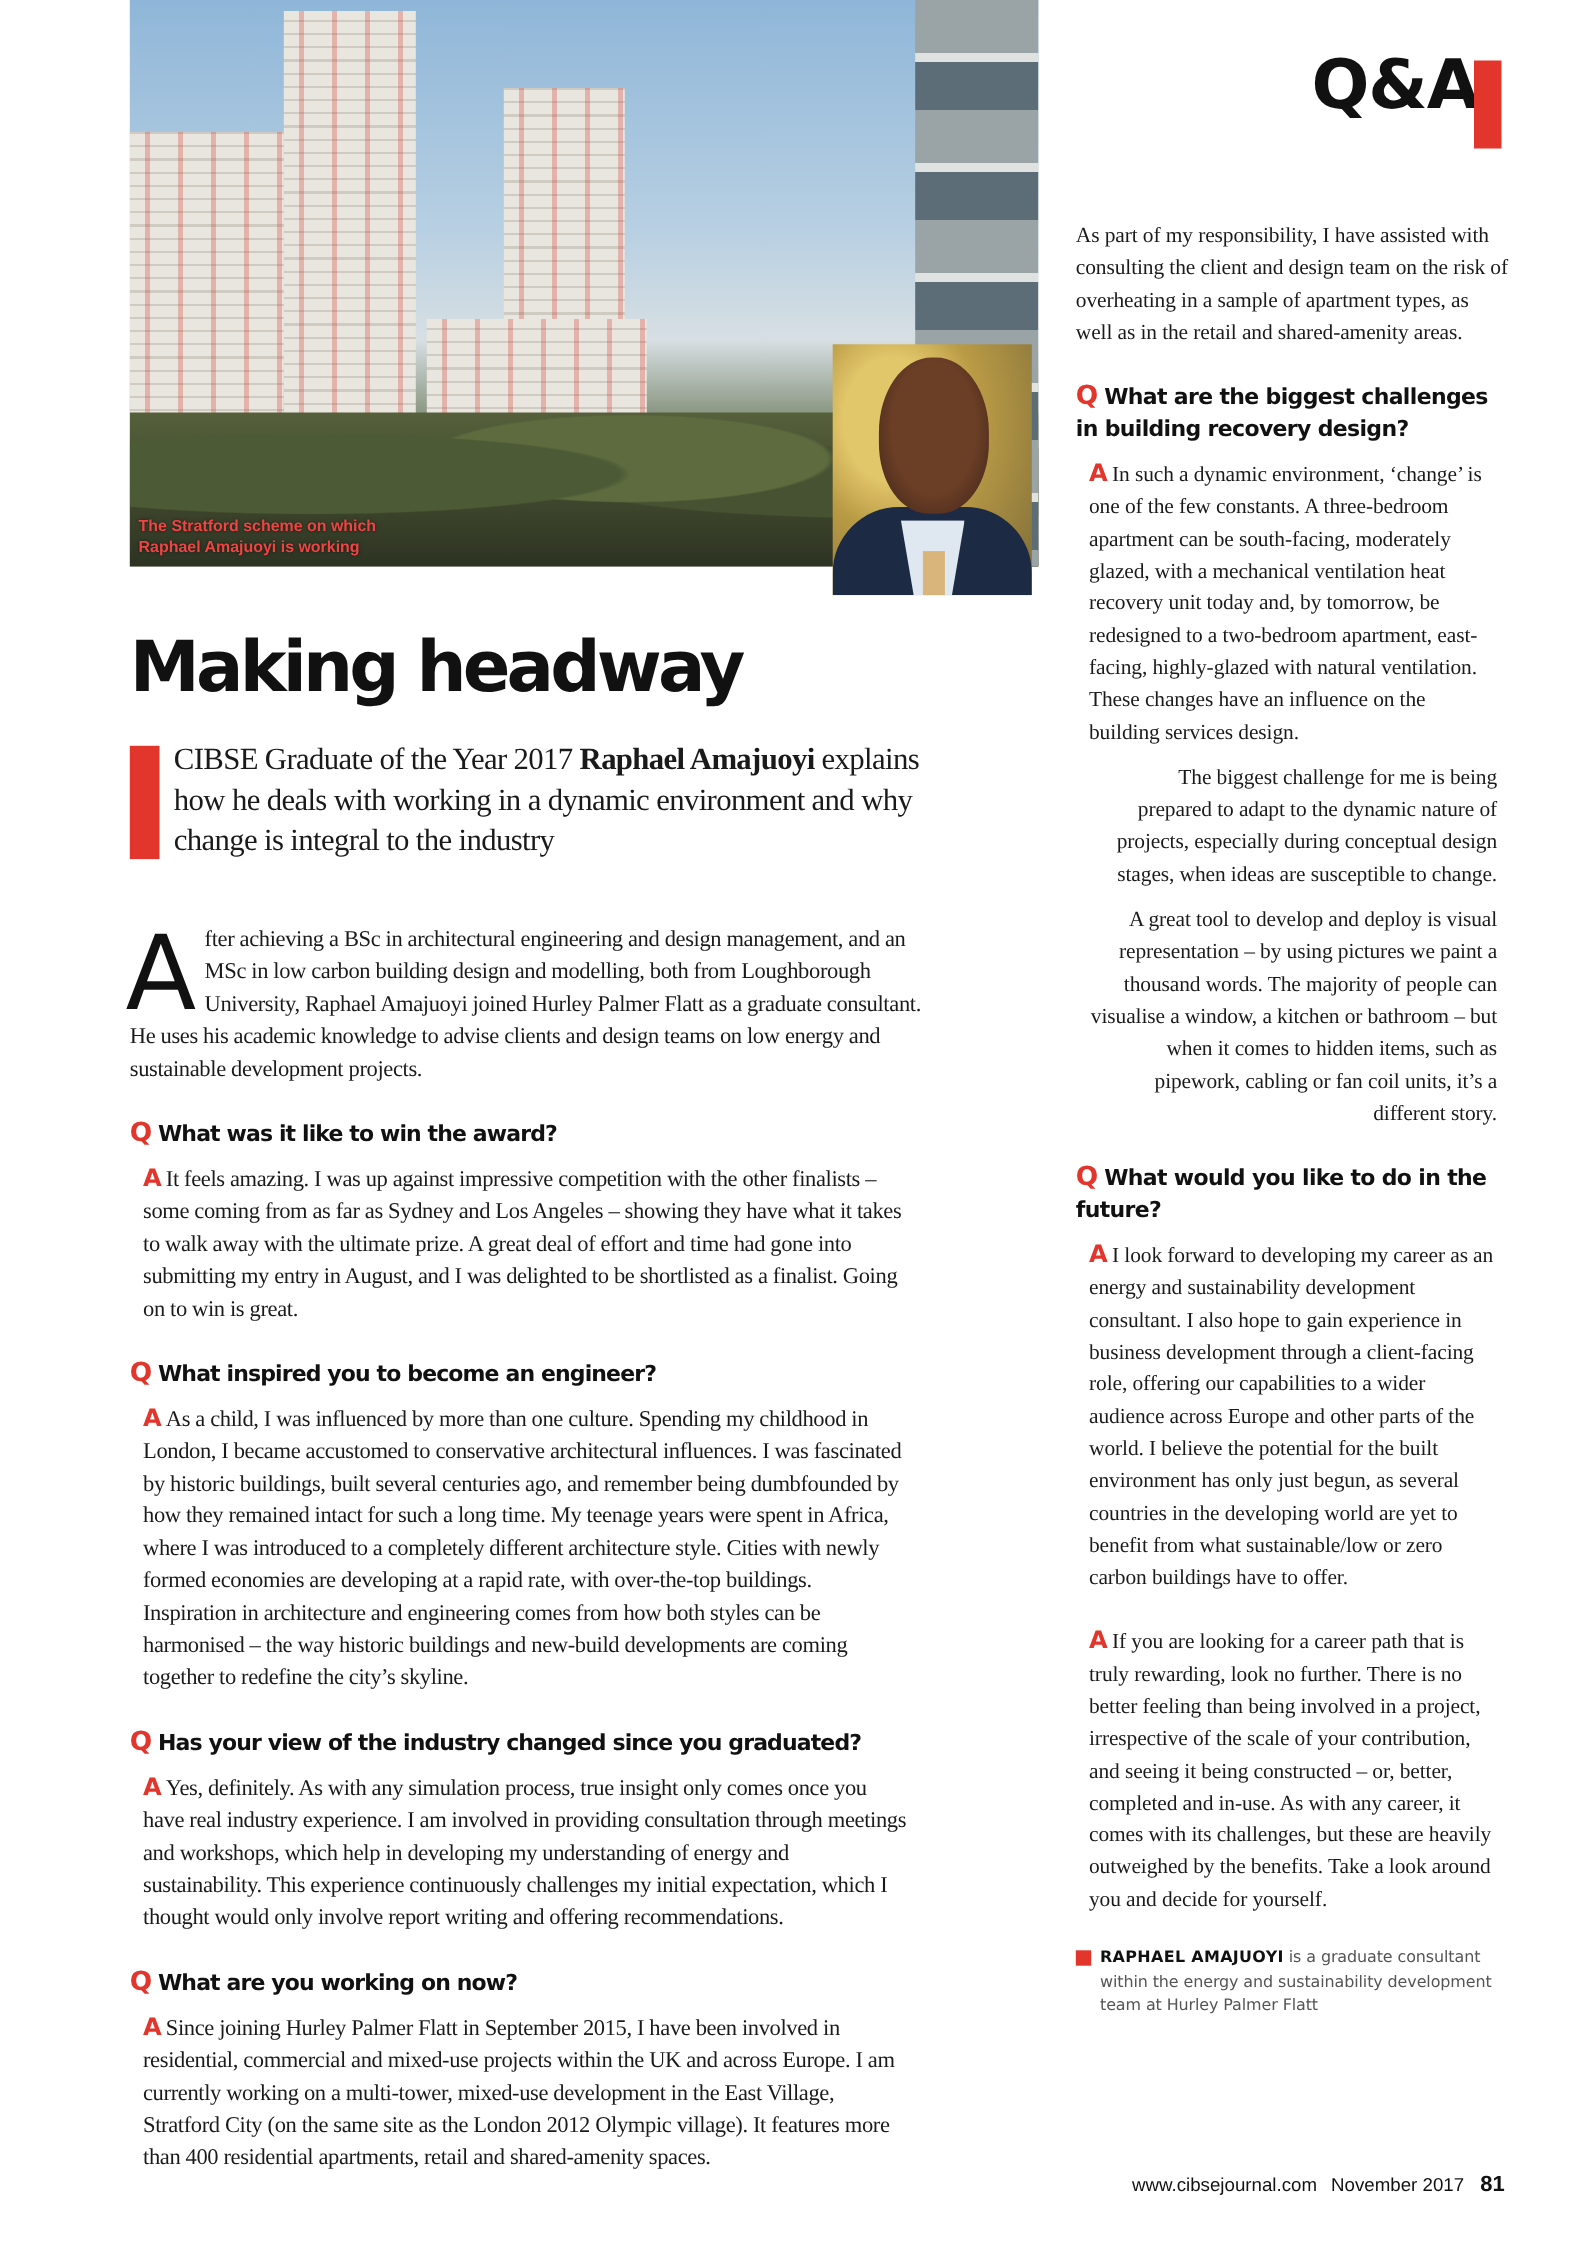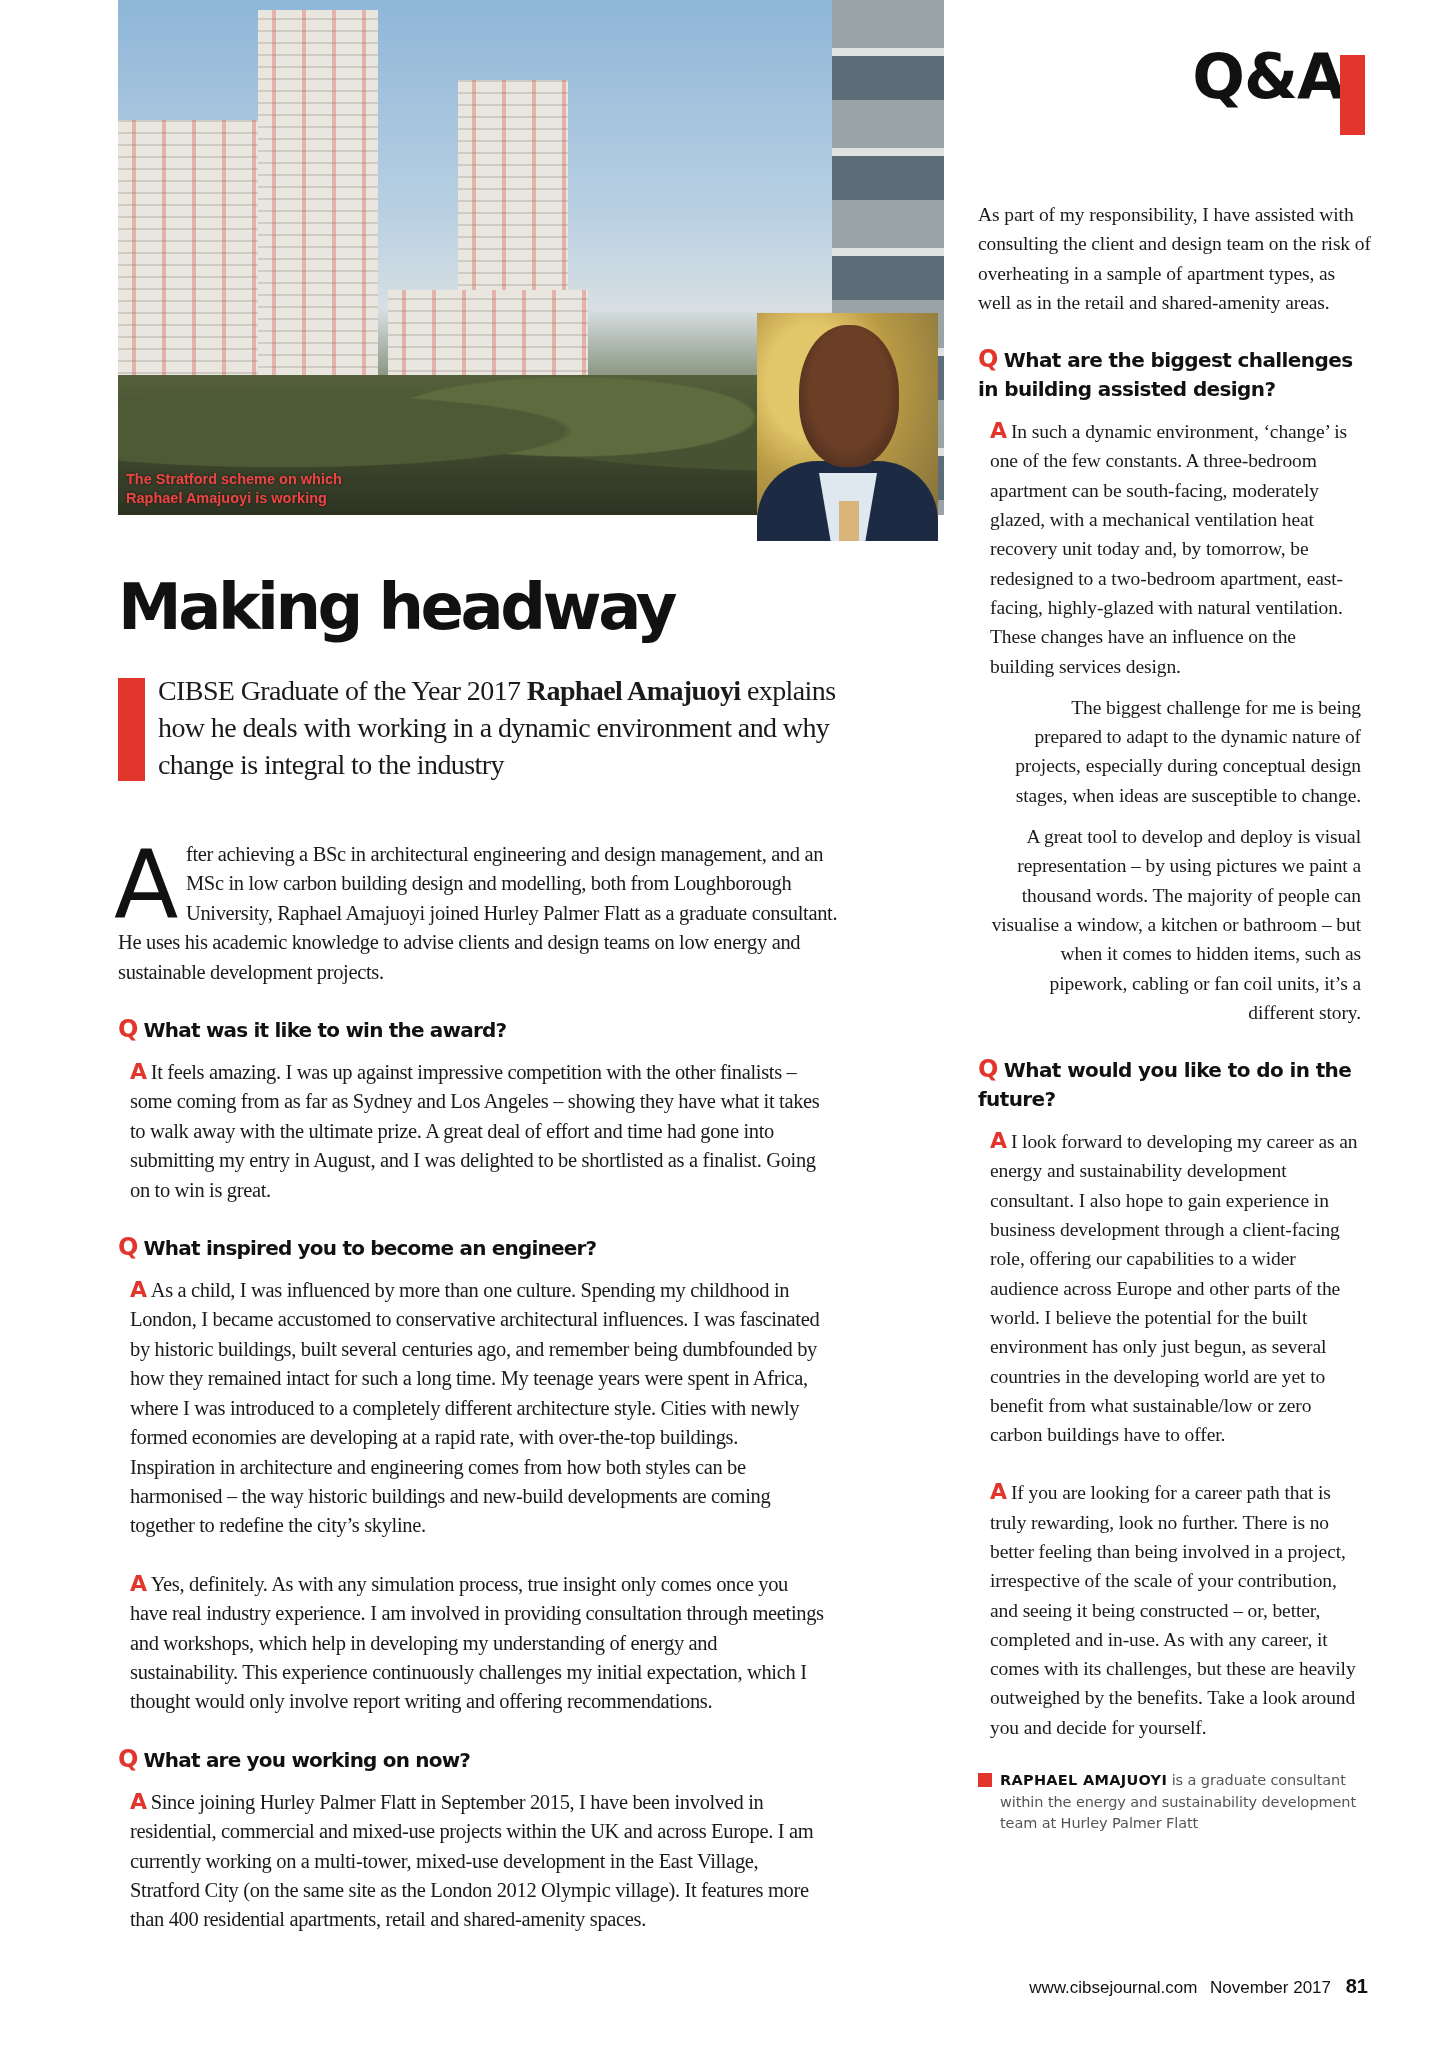--- a/index.html
+++ b/index.html
@@ -113,38 +113,39 @@
           <p><span class="a-mark">A</span><span>It feels amazing. I was up against impressive competition with the other finalists – some coming from as far as Sydney and Los Angeles – showing they have what it takes to walk away with the ultimate prize. A great deal of effort and time had gone into submitting my entry in August, and I was delighted to be shortlisted as a finalist. Going on to win is great.</span></p>
         </div>
       </div>
       <div class="qa-block">
         <p class="question"><span class="q-mark">Q</span><span>What inspired you to become an engineer?</span></p>
         <div class="answer">
           <p><span class="a-mark">A</span><span>As a child, I was influenced by more than one culture. Spending my childhood in London, I became accustomed to conservative architectural influences. I was fascinated by historic buildings, built several centuries ago, and remember being dumbfounded by how they remained intact for such a long time. My teenage years were spent in Africa, where I was introduced to a completely different architecture style. Cities with newly formed economies are developing at a rapid rate, with over-the-top buildings. Inspiration in architecture and engineering comes from how both styles can be harmonised – the way historic buildings and new-build developments are coming together to redefine the city’s skyline.</span></p>
         </div>
       </div>
       <div class="qa-block">
+        <p class="question"><span class="q-mark">Q</span><span>Has your view of the industry changed since you graduated?</span></p>
         <div class="answer">
           <p><span class="a-mark">A</span><span>Yes, definitely. As with any simulation process, true insight only comes once you have real industry experience. I am involved in providing consultation through meetings and workshops, which help in developing my understanding of energy and sustainability. This experience continuously challenges my initial expectation, which I thought would only involve report writing and offering recommendations.</span></p>
         </div>
       </div>
       <div class="qa-block">
         <p class="question"><span class="q-mark">Q</span><span>What are you working on now?</span></p>
         <div class="answer">
           <p><span class="a-mark">A</span><span>Since joining Hurley Palmer Flatt in September 2015, I have been involved in residential, commercial and mixed-use projects within the UK and across Europe. I am currently working on a multi-tower, mixed-use development in the East Village, Stratford City (on the same site as the London 2012 Olympic village). It features more than 400 residential apartments, retail and shared-amenity spaces.</span></p>
         </div>
       </div>
     </div>
 </div>
 
 <div class="col col-right">
   <p class="lead-para">As part of my responsibility, I have assisted with consulting the client and design team on the risk of overheating in a sample of apartment types, as well as in the retail and shared-amenity areas.</p>
   <div id="right-qa">
       <div class="qa-block">
-        <p class="question"><span class="q-mark">Q</span><span>What are the biggest challenges in building assisted design?</span></p>
+        <p class="question"><span class="q-mark">Q</span><span>What are the biggest challenges in building recovery design?</span></p>
         <div class="answer">
           <p><span class="a-mark">A</span><span>In such a dynamic environment, ‘change’ is one of the few constants. A three-bedroom apartment can be south-facing, moderately glazed, with a mechanical ventilation heat recovery unit today and, by tomorrow, be redesigned to a two-bedroom apartment, east-facing, highly-glazed with natural ventilation. These changes have an influence on the building services design.</span></p>
           <p class="indent"><span>The biggest challenge for me is being prepared to adapt to the dynamic nature of projects, especially during conceptual design stages, when ideas are susceptible to change.</span></p>
           <p class="indent"><span>A great tool to develop and deploy is visual representation – by using pictures we paint a thousand words. The majority of people can visualise a window, a kitchen or bathroom – but when it comes to hidden items, such as pipework, cabling or fan coil units, it’s a different story.</span></p>
         </div>
       </div>
       <div class="qa-block">
         <p class="question"><span class="q-mark">Q</span><span>What would you like to do in the future?</span></p>
         <div class="answer">
           <p><span class="a-mark">A</span><span>I look forward to developing my career as an energy and sustainability development consultant. I also hope to gain experience in business development through a client-facing role, offering our capabilities to a wider audience across Europe and other parts of the world. I believe the potential for the built environment has only just begun, as several countries in the developing world are yet to benefit from what sustainable/low or zero carbon buildings have to offer.</span></p>

